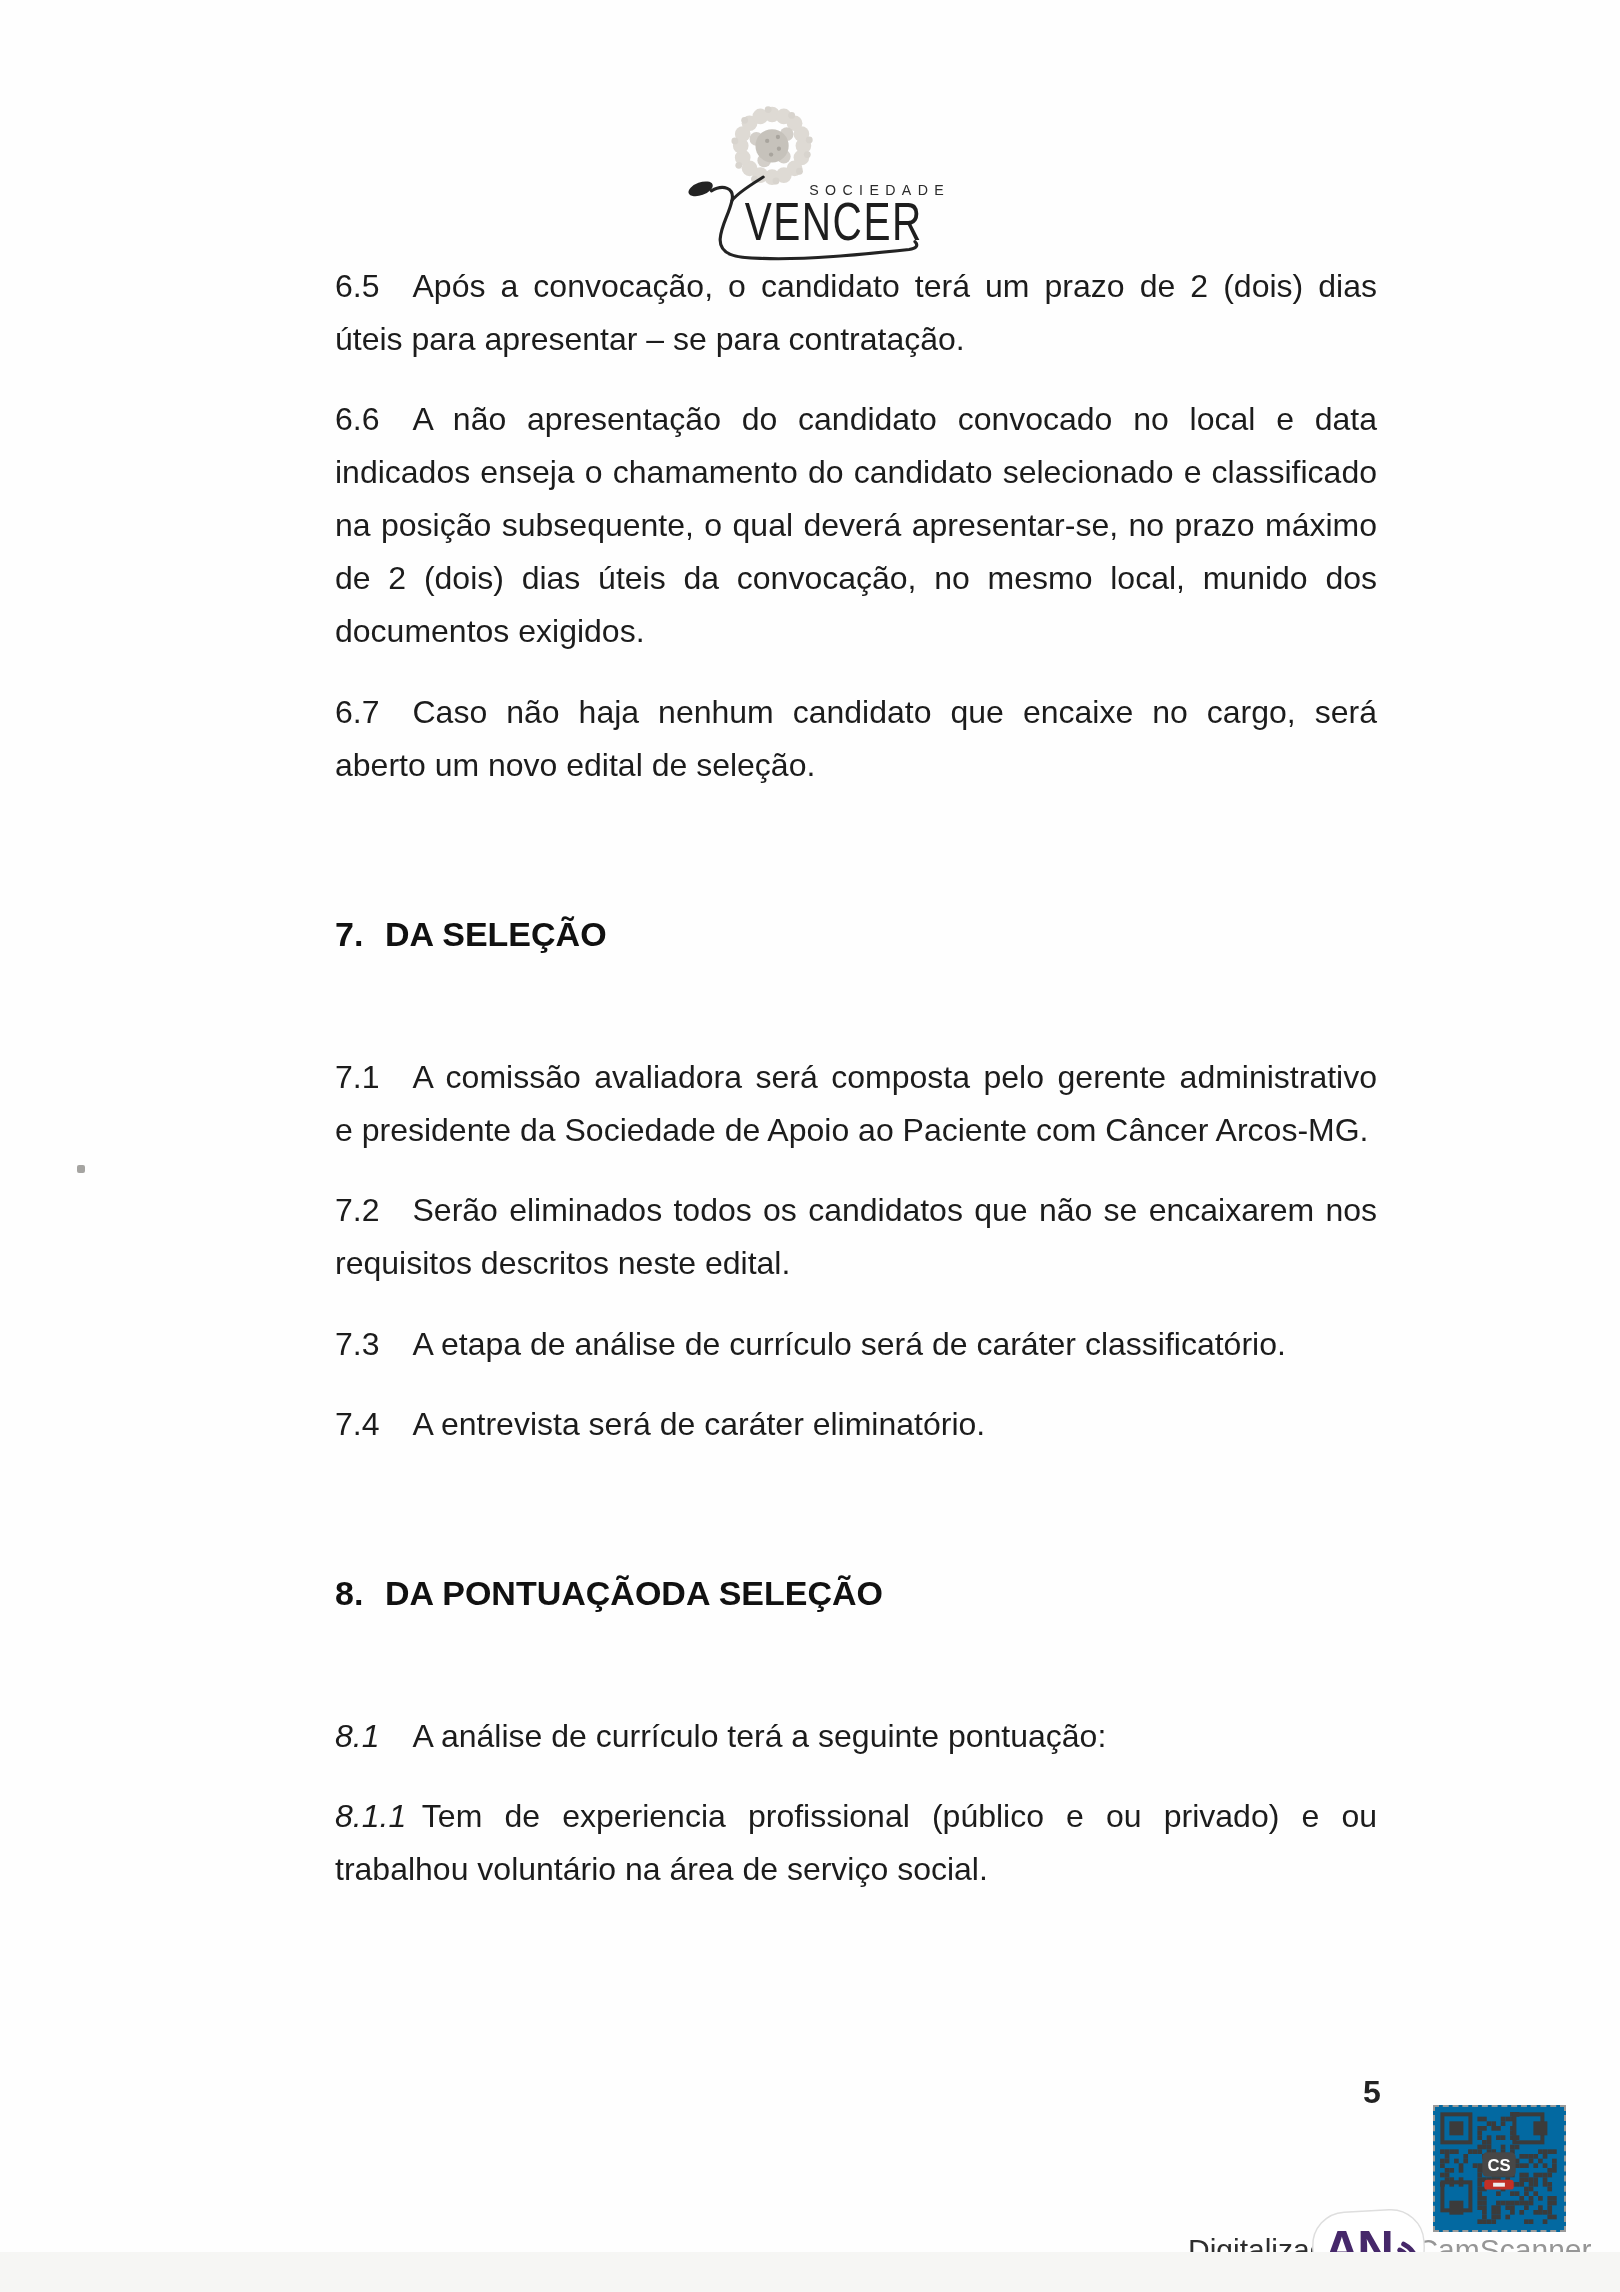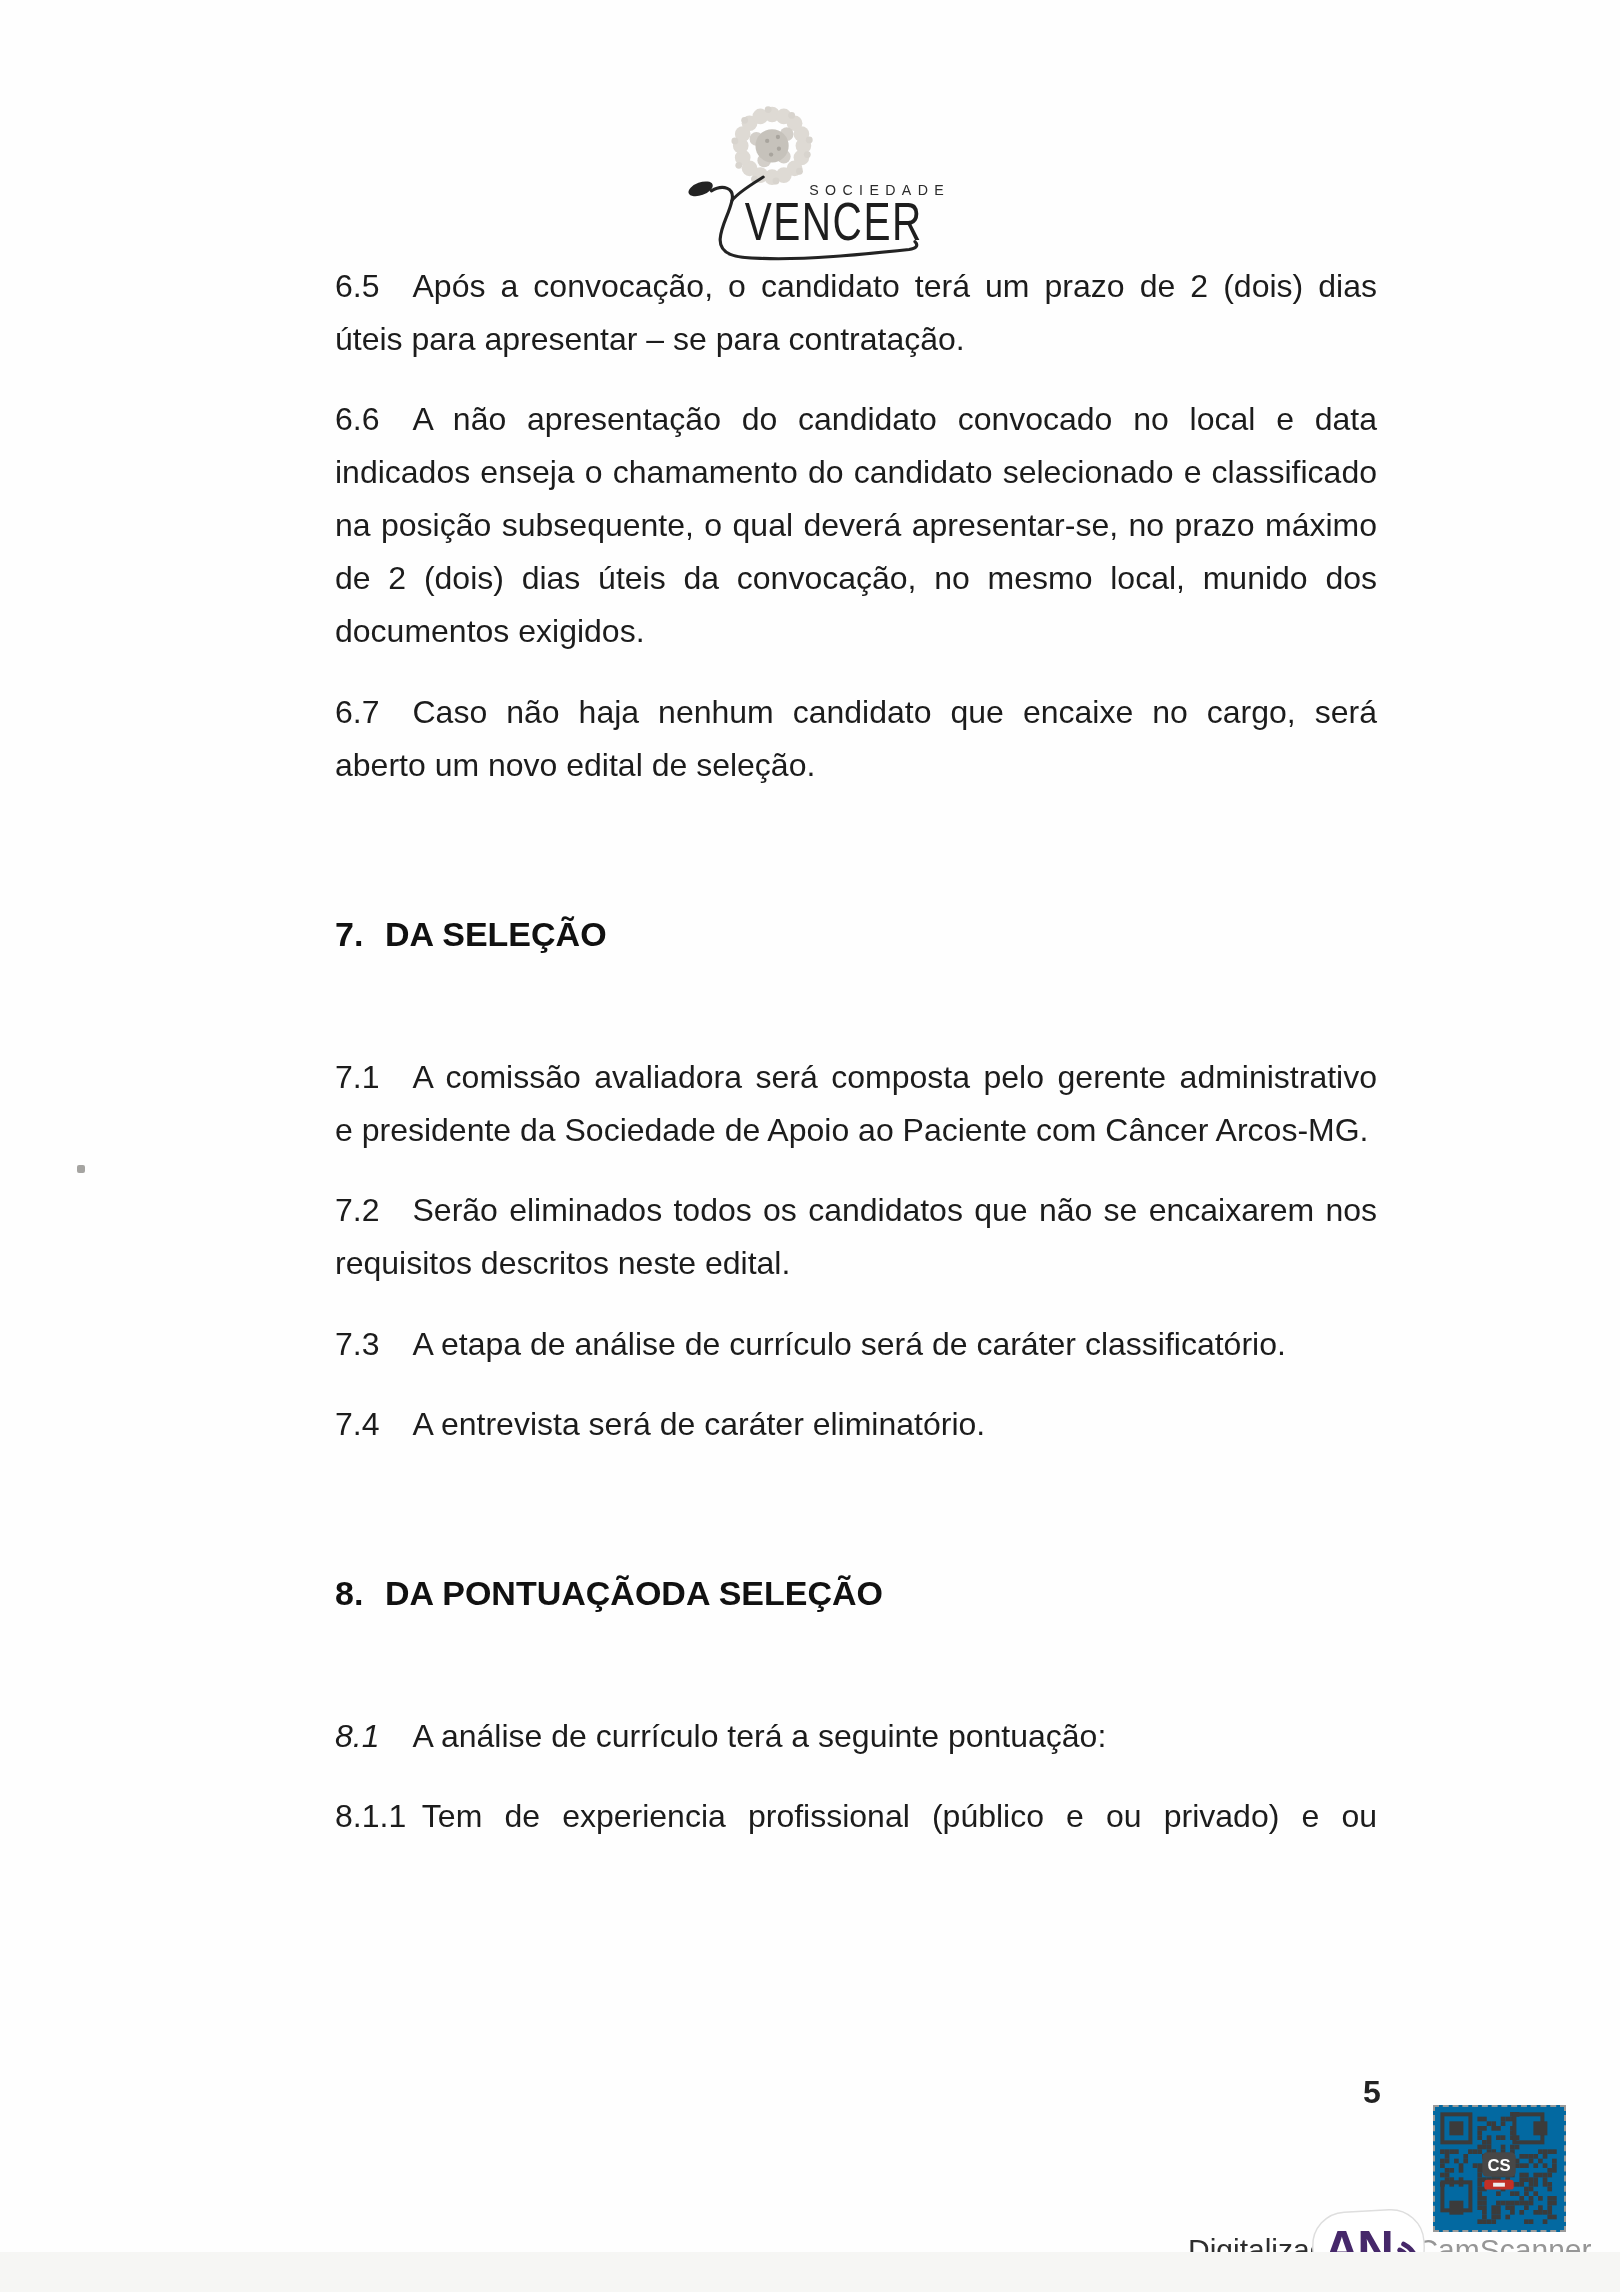--- a/index.html
+++ b/index.html
@@ -133,21 +133,22 @@
       <div class="para">
         <div class="line"><span class="pnum" style="margin-right: 33px;">7.4</span>A entrevista será de caráter eliminatório.</div>
       </div>
       <div class="para heading">
         <div class="line"><span class="pnum" style="margin-right: 21.6px;">8.</span>DA PONTUAÇÃODA SELEÇÃO</div>
       </div>
       <div class="para">
         <div class="line"><span class="pnum" style="margin-right: 33px; font-style: italic;">8.1</span>A análise de currículo terá a seguinte pontuação:</div>
       </div>
       <div class="para">
-        <div class="line just"><span class="pnum" style="margin-right: 15.7px;">8.1.1</span>Tem de experiencia profissional (público e ou privado) e ou</div>
+        <div class="line just"><span class="pnum" style="margin-right: 15.7px; font-style: italic;">8.1.1</span>Tem de experiencia profissional (público e ou privado) e ou</div>
+        <div class="line">trabalhou voluntário na área de serviço social.</div>
       </div>
     </div>
 
   <div class="speck"></div>
 
   <div class="pageno">5</div>
 
   <div class="qr">
     <svg id="qr-svg" width="118" height="112" viewBox="0 0 120 114">
         <rect x="71.25" y="0" width="4.75" height="4.75" fill="#3b3b3b"></rect>

